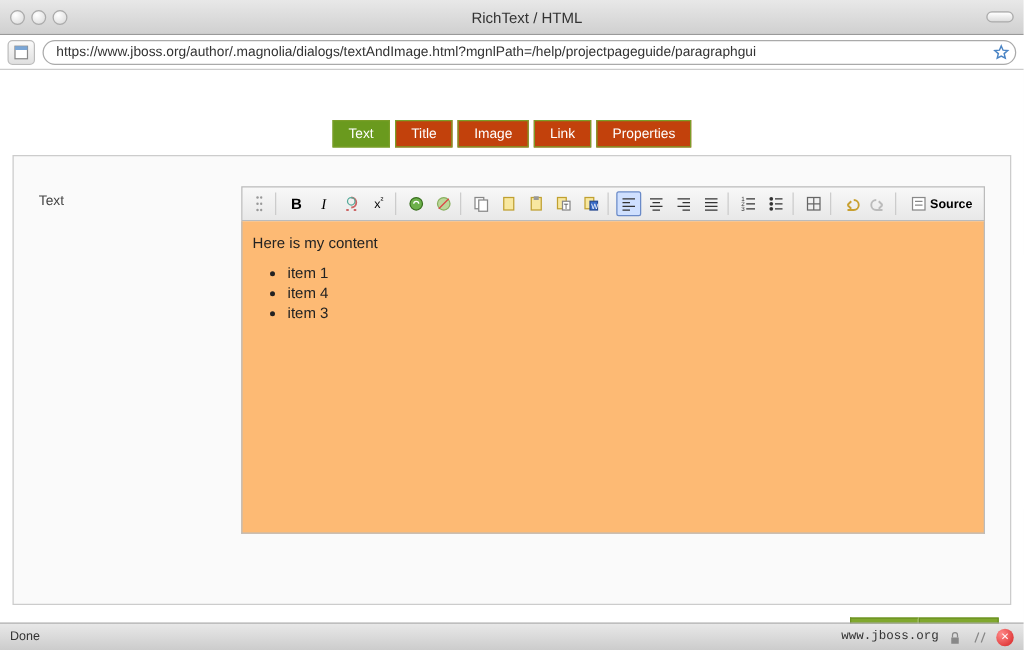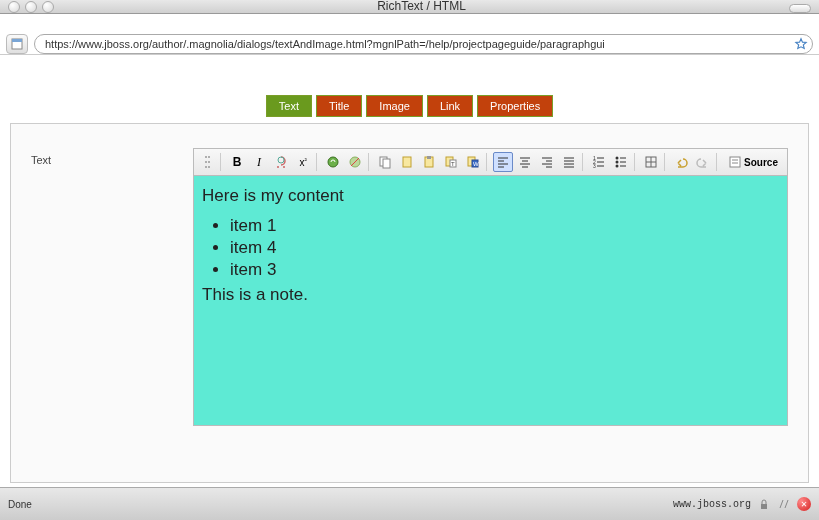--- a/index.html
+++ b/index.html
@@ -1,49 +1,49 @@
 <!DOCTYPE html>
 <html><head>
 <meta charset="utf-8">
 <style>
 * { margin:0; padding:0; box-sizing:border-box; }
 body { font-family:"Lucida Grande",Verdana,sans-serif; font-size:11px; background:#fff; width:819px; height:520px; overflow:hidden; position:relative; }
-.titlebar { height:14px; background:linear-gradient(#e8e8e8,#d0d0d0); border-bottom:1px solid #999; display:flex; align-items:flex-end; position:relative; }
+.titlebar { height:28px; background:linear-gradient(#e8e8e8,#d0d0d0); border-bottom:1px solid #999; display:flex; align-items:center; position:relative; }
 .traffic { display:flex; gap:5px; margin-left:8px; }
 .tl { width:12px; height:12px; border-radius:50%; border:1px solid #aaa; background:radial-gradient(circle at 35% 30%,#fff,#d8d8d8); }
 .titlebar .title { flex:1; text-align:center; color:#333; font-size:12px; }
 .minbtn { width:22px; height:9px; border-radius:5px; border:1px solid #aaa; background:linear-gradient(#fff,#ddd); margin-right:8px; }
-.urlbar { height:41px; display:flex; align-items:flex-end; padding:0 6px; background:#fff; border-bottom:1px solid #ccc; }
+.urlbar { height:28px; display:flex; align-items:center; padding:0 6px; background:#fff; border-bottom:1px solid #ccc; }
 .tabicon { width:22px; height:20px; background:linear-gradient(#fafafa,#e0e0e0); border:1px solid #bbb; border-radius:4px; display:flex; align-items:center; justify-content:center; margin-right:6px; }
 .tabicon svg { width:12px; height:12px; }
 .urlfield { flex:1; height:20px; border:1px solid #aaa; border-radius:10px; background:#fff; display:flex; align-items:center; padding:0 4px 0 10px; font-size:11px; color:#333; overflow:hidden; }
 .urlfield span { white-space:nowrap; }
 .star { width:14px; height:14px; margin-left:auto; }
 .content { padding:40px 10px 10px 10px; }
 .tabs { display:flex; justify-content:center; gap:4px; margin-bottom:6px; }
 .tab { padding:4px 12px; background:#c2410c; color:#fff; font-size:11px; border:1px solid #7a9e28; cursor:pointer; }
 .tab.active { background:#6a9a1e; }
 .panel { border:1px solid #ccc; background:#fafafa; padding:24px 20px 10px 20px; min-height:360px; }
 .row { display:flex; align-items:flex-start; }
 .lbl { width:180px; color:#444; font-size:11px; padding-top:6px; }
 .editorwrap { flex:1; }
 .toolbar { border:1px solid #bbb; background:linear-gradient(#f8f8f8,#e8e8e8); padding:3px; display:flex; align-items:center; gap:2px; }
 .tbtn { width:20px; height:20px; border:1px solid transparent; display:flex; align-items:center; justify-content:center; cursor:pointer; border-radius:2px; }
 .tbtn.active { border:1px solid #6a8ac8; background:#cfe0ff; }
 .sep { width:4px; height:18px; border-left:1px solid #ccc; margin:0 1px; }
 .sourcebtn { display:flex; align-items:center; gap:3px; padding:0 5px; height:20px; border:1px solid transparent; cursor:pointer; font-size:10px; border-radius:2px;font-weight:bold; }
-.editor { border:1px solid #bbb; border-top:none; background:#5eead4; min-height:250px; padding:10px 8px; font-size:17px; color:#222; }
+.editor { border:1px solid #bbb; border-top:none; background:#fdba74; min-height:250px; padding:10px 8px; font-size:12px; color:#222; }
 .editor p { margin-bottom:10px; }
 .editor ul { margin:0 0 5px 28px; list-style:disc; }
 .editor li { margin:2px 0; }
 .note { color:#666; font-size:10px; margin-top:6px; }
 .dlgbtns { display:flex; justify-content:flex-end; gap:0; margin:10px 10px 0 0; }
 .dlgbtn { background:#80a82e; color:#fff; border:1px solid #6b9022; padding:5px 14px; font-size:11px; cursor:pointer; }
 .dlgbtn:first-child { border-right:1px solid rgba(255,255,255,0.3); }
-.statusbar { position:absolute; bottom:0; left:0; right:0; height:33px; background:linear-gradient(#e8e8e8,#ccc); border-top:1px solid #aaa; display:flex; align-items:center; padding:0 8px; font-size:10px; color:#333; }
+.statusbar { position:absolute; bottom:0; left:0; right:0; height:22px; background:linear-gradient(#e8e8e8,#ccc); border-top:1px solid #aaa; display:flex; align-items:center; padding:0 8px; font-size:10px; color:#333; }
 .statusbar .right { margin-left:auto; display:flex; align-items:center; gap:6px;font-family:Liberation Mono, monospace; }
 .sicon { width:14px; height:14px; display:flex; align-items:center; justify-content:center; }
 .redx { width:14px; height:14px; border-radius:50%; background:radial-gradient(circle at 30% 30%,#ff8a8a,#d62020); color:#fff; font-size:10px; display:flex; align-items:center; justify-content:center; }
 </style>
 </head>
 <body>
 
 <div class="titlebar">
   <div class="traffic">
     <div class="tl"></div>
@@ -237,21 +237,20 @@
               <span>Source</span>
             </div>
         </div>
         <div class="editor">
           <p>Here is my content</p>
           <ul>
             <li>item 1</li>
             <li>item 4</li>
             <li>item 3</li>
           </ul>
-          <p>This is a note.</p>
         </div>
       </div>
     </div>
   </div>
 
   <div class="dlgbtns">
     <div class="dlgbtn">Save</div>
     <div class="dlgbtn">Cancel</div>
   </div>
 </div>

